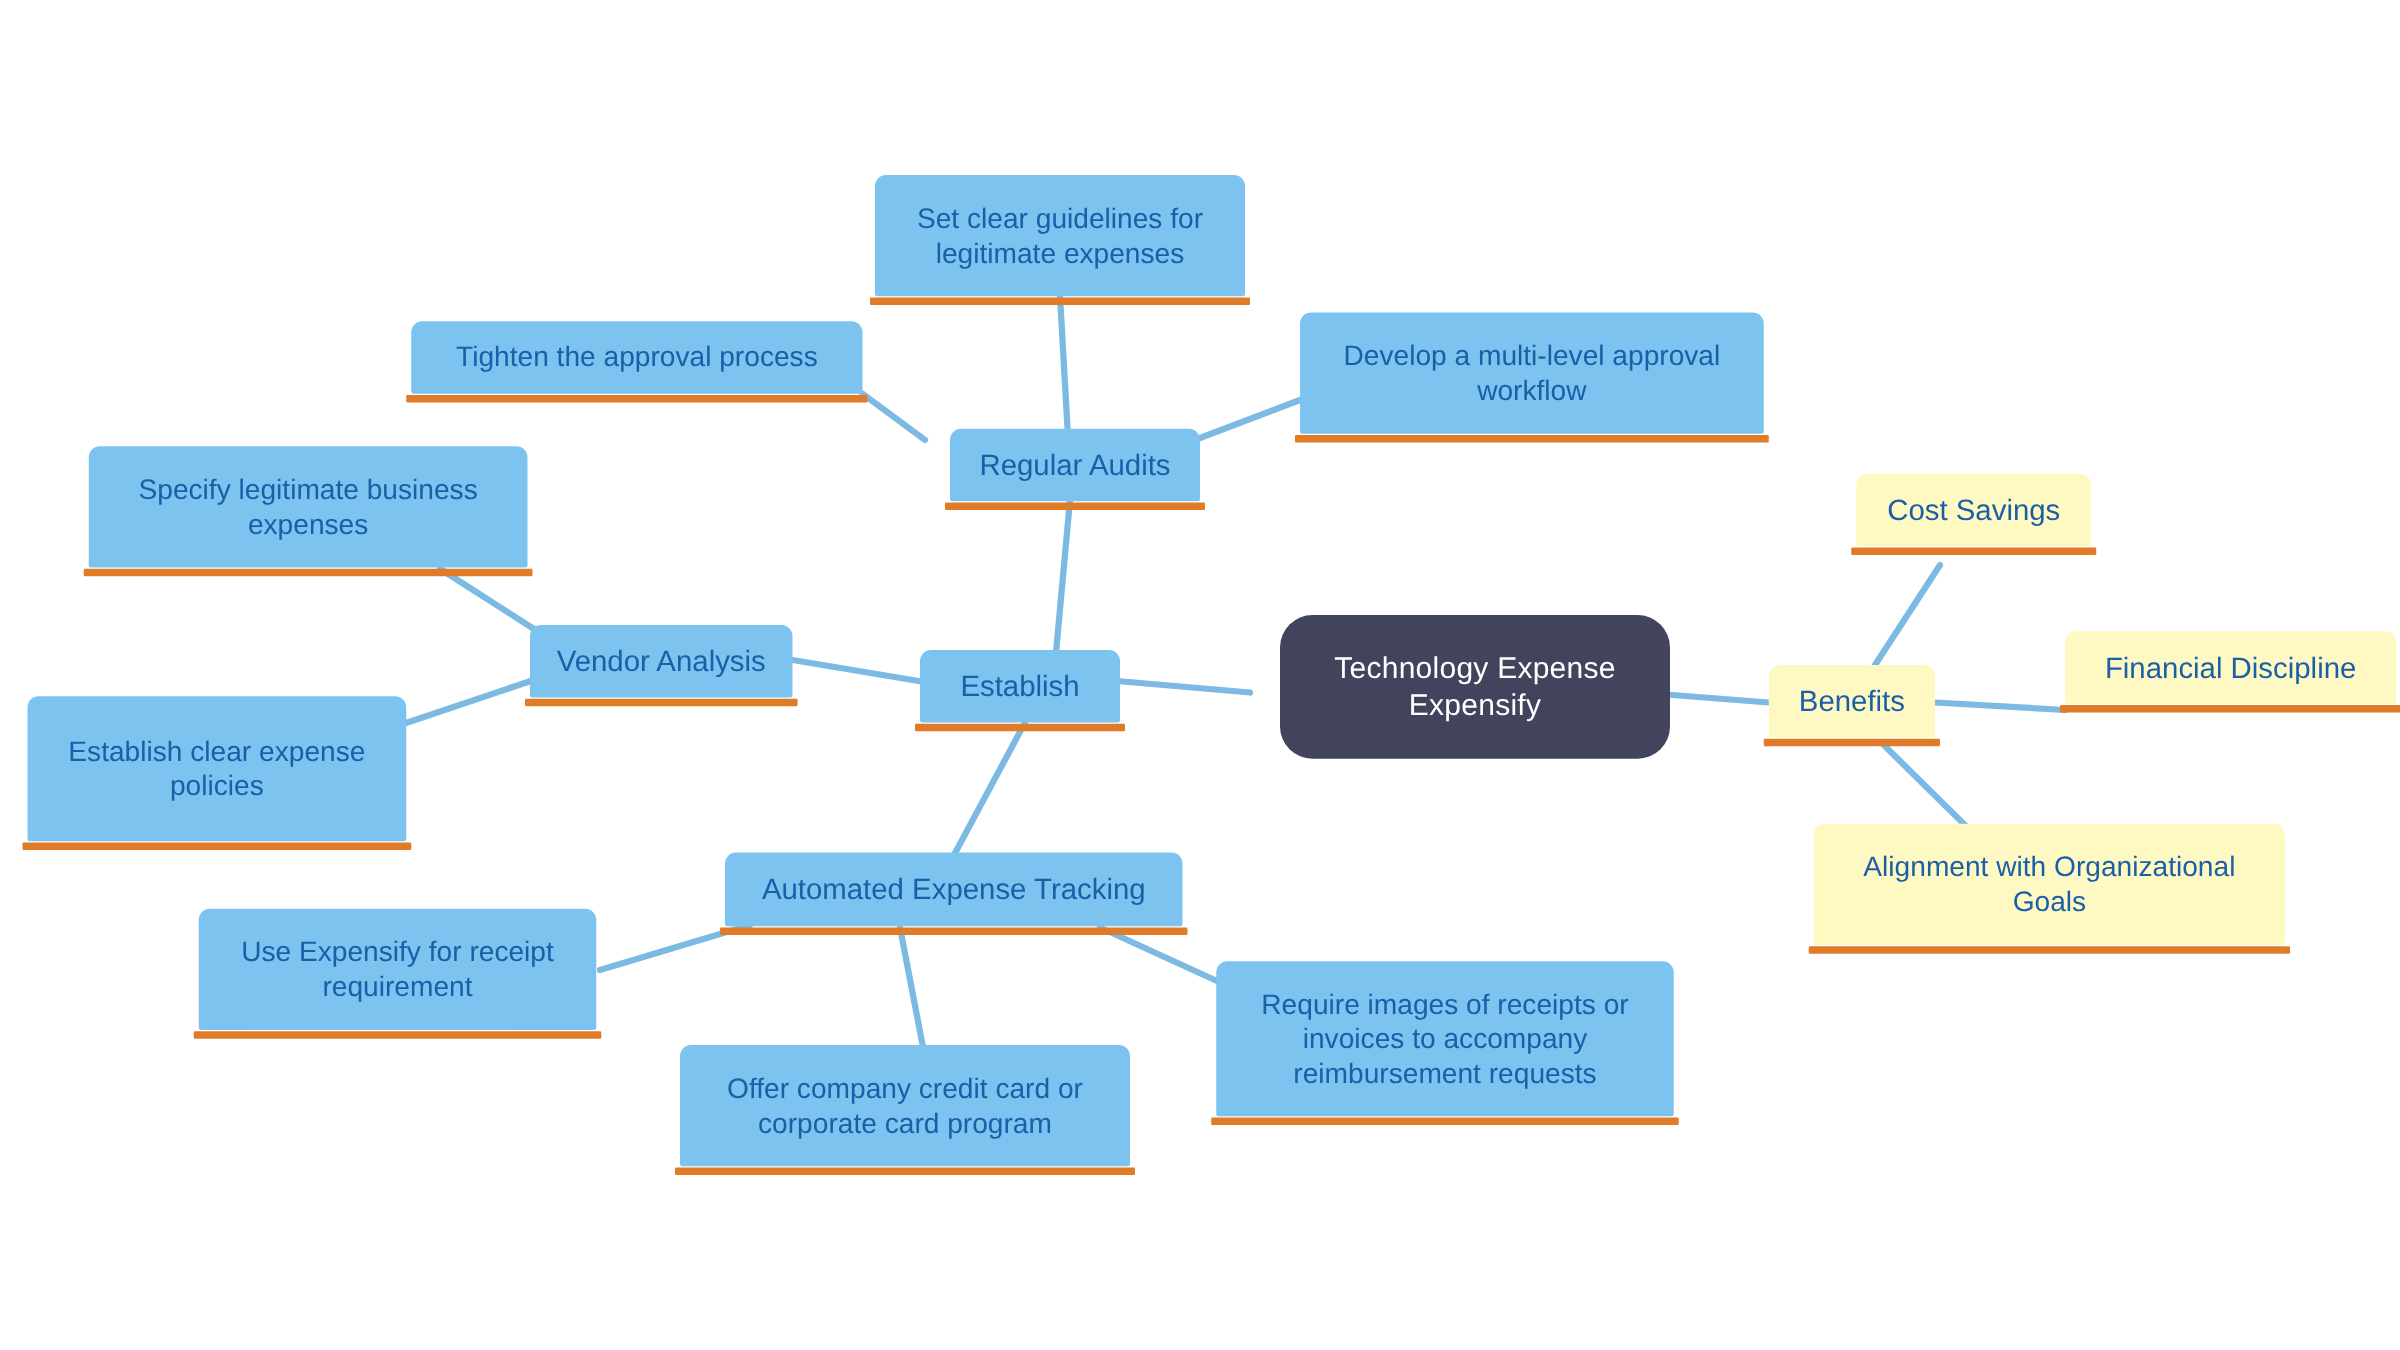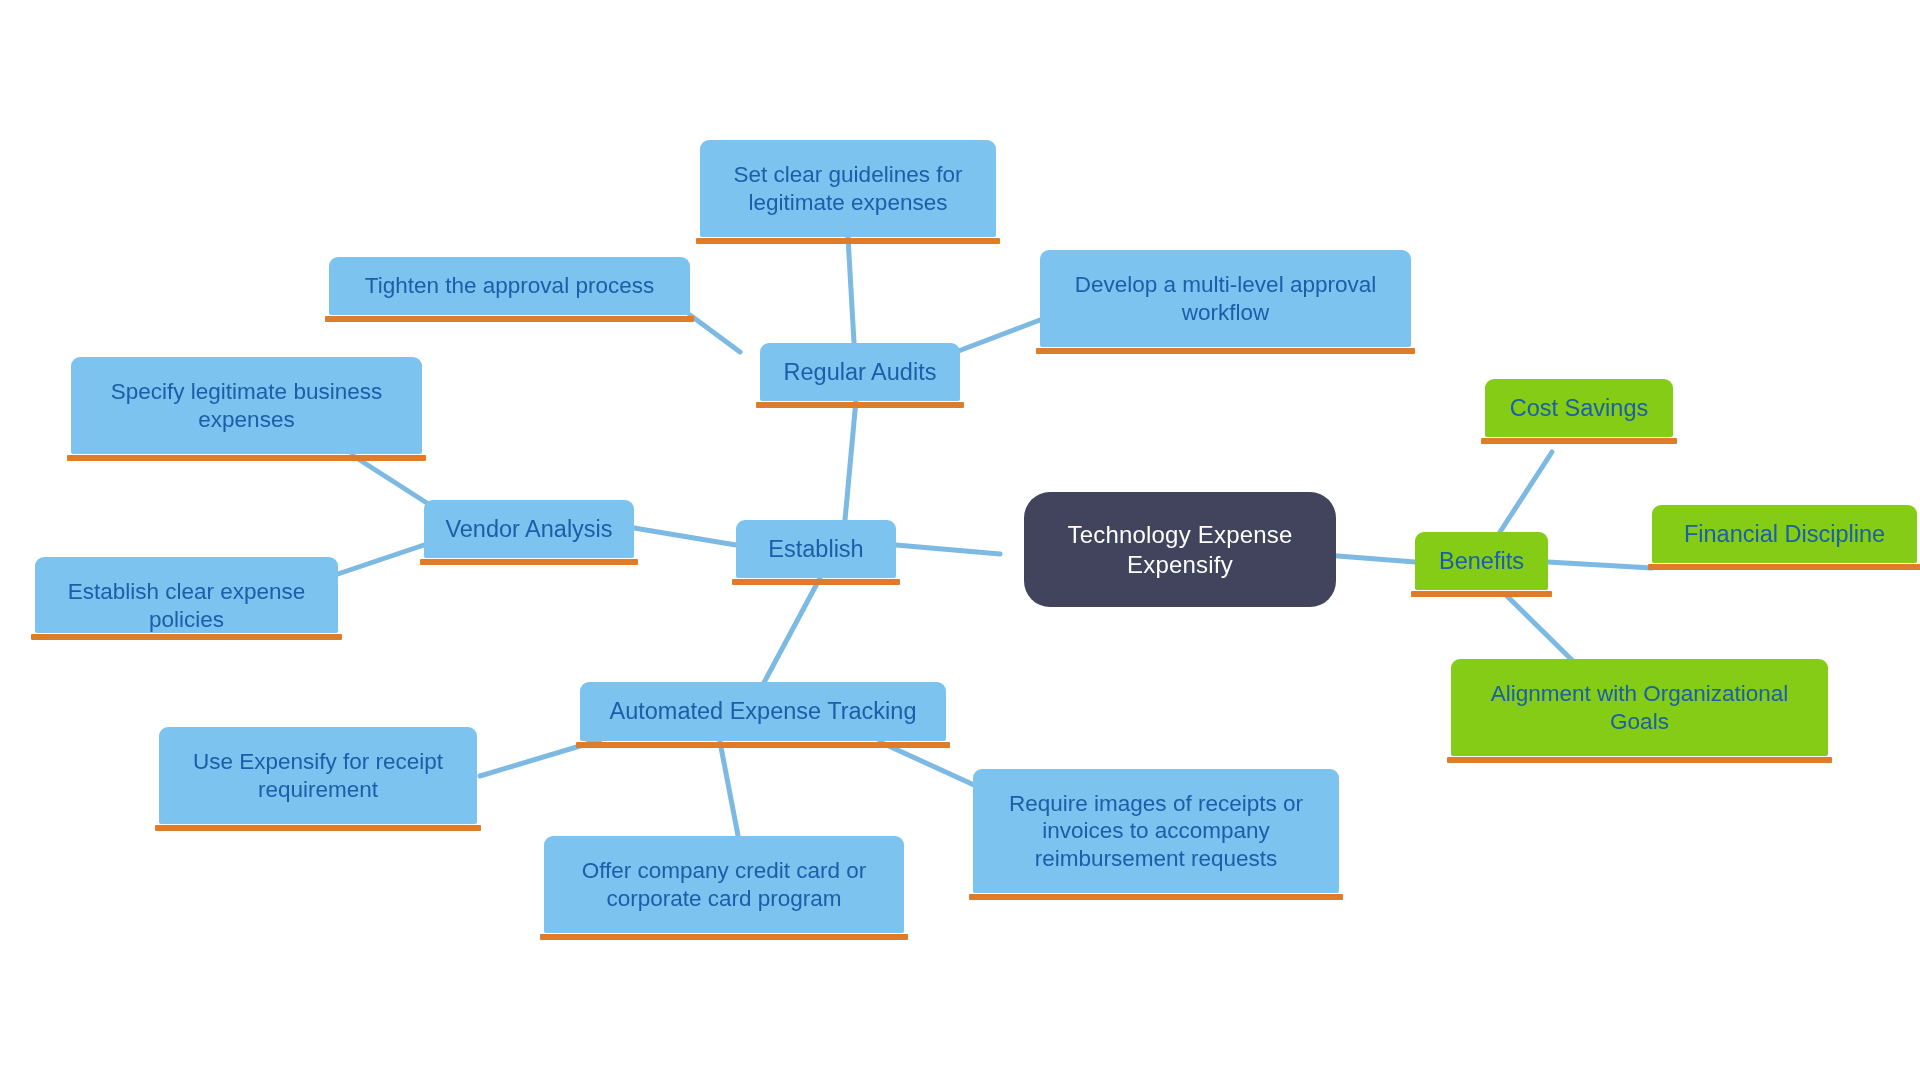--- a/index.html
+++ b/index.html
@@ -47,21 +47,21 @@
     content: "";
     position: absolute;
     left: -4px;
     right: -4px;
     bottom: -7px;
     height: 6px;
     background: #e07b28;
     border-radius: 1px;
   }
   .tone-strategies { background: #7cc3f0; }
-  .tone-benefits  { background: #84cc16; }
+  .tone-benefits  { background: #fef9c3; }
   .tone-benefits::after { background: #d1832a; }
 
   
   .node.root {
     background: #41445c;
     color: #ffffff;
     border-radius: 26px;
     font-size: 24px;
     letter-spacing: .2px;
     margin-left: 24px;
@@ -140,21 +140,21 @@
   </div>
 
   <div class="node branch tone-strategies fs-22" style="left:1040px; top:250px; width:371px; height:97px;">
     <div class="label">Develop a multi-level approval workflow</div>
   </div>
 
   <div class="node branch tone-strategies fs-22" style="left:71px; top:357px; width:351px; height:97px;">
     <div class="label">Specify legitimate business expenses</div>
   </div>
 
-  <div class="node branch tone-strategies fs-22" style="left:35px; top:557px; width:303px; height:76px;align-items:flex-end;">
+  <div class="node branch tone-strategies fs-22" style="left:22px; top:557px; width:303px; height:116px;">
     <div class="label">Establish clear expense policies</div>
   </div>
 
   <div class="node branch tone-strategies fs-22" style="left:159px; top:727px; width:318px; height:97px;">
     <div class="label">Use Expensify for receipt requirement</div>
   </div>
 
   <div class="node branch tone-strategies fs-22" style="left:544px; top:836px; width:360px; height:97px;">
     <div class="label">Offer company credit card or corporate card program</div>
   </div>

